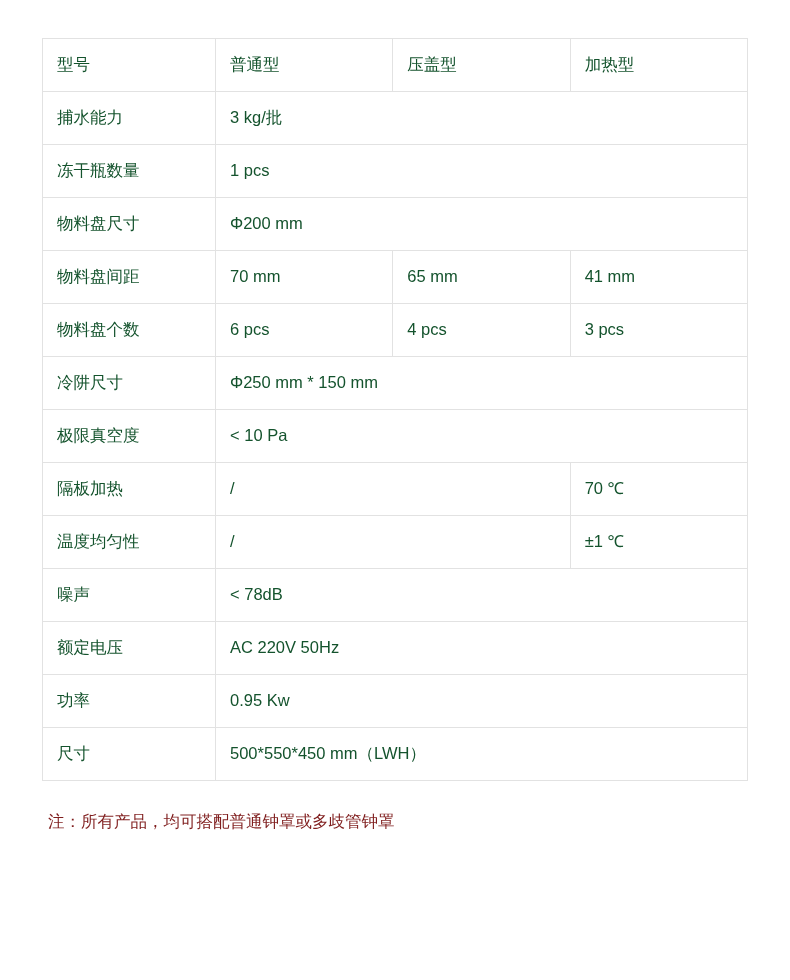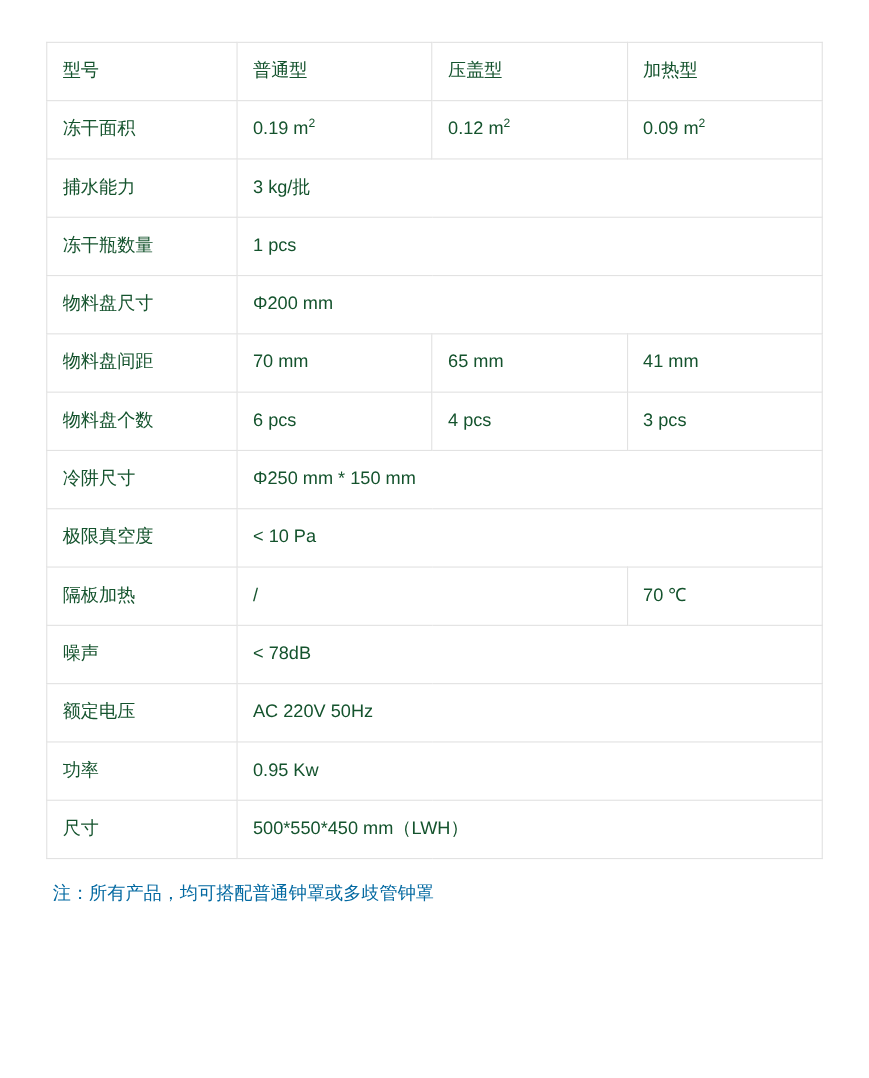--- a/index.html
+++ b/index.html
@@ -39,43 +39,37 @@
   }
   td.label {
     width: 144px;
   }
   .sup {
     font-size: 11px;
     vertical-align: super;
     line-height: 0;
   }
   .note {
-    margin-top: 20px;
+    margin-top: 30px;
     font-size: 16.5px;
-    color: #0369a1;
+    color: #7f1d1d;
     padding-left: 6px;
   }
 </style>
 </head>
 <body>
 
 <div class="page">
   <table class="spec">
     <tbody>
         <tr>
           <td class="label">型号</td>
           <td class="value">普通型</td>
           <td class="value">压盖型</td>
           <td class="value">加热型</td>
-        </tr>
-        <tr>
-          <td class="label">冻干面积</td>
-          <td class="value"><span>0.19 m</span><span class="sup">2</span></td>
-          <td class="value"><span>0.12 m</span><span class="sup">2</span></td>
-          <td class="value"><span>0.09 m</span><span class="sup">2</span></td>
         </tr>
         <tr>
           <td class="label">捕水能力</td>
           <td class="value" colspan="3">3 kg/批</td>
         </tr>
         <tr>
           <td class="label">冻干瓶数量</td>
           <td class="value" colspan="3">1 pcs</td>
         </tr>
         <tr>
@@ -101,20 +95,25 @@
         <tr>
           <td class="label">极限真空度</td>
           <td class="value" colspan="3">&lt; 10 Pa</td>
         </tr>
         <tr>
           <td class="label">隔板加热</td>
           <td class="value" colspan="2">/</td>
           <td class="value">70 ℃</td>
         </tr>
         <tr>
+          <td class="label">温度均匀性</td>
+          <td class="value" colspan="2">/</td>
+          <td class="value">±1 ℃</td>
+        </tr>
+        <tr>
           <td class="label">噪声</td>
           <td class="value" colspan="3">&lt; 78dB</td>
         </tr>
         <tr>
           <td class="label">额定电压</td>
           <td class="value" colspan="3">AC 220V 50Hz</td>
         </tr>
         <tr>
           <td class="label">功率</td>
           <td class="value" colspan="3">0.95 Kw</td>

